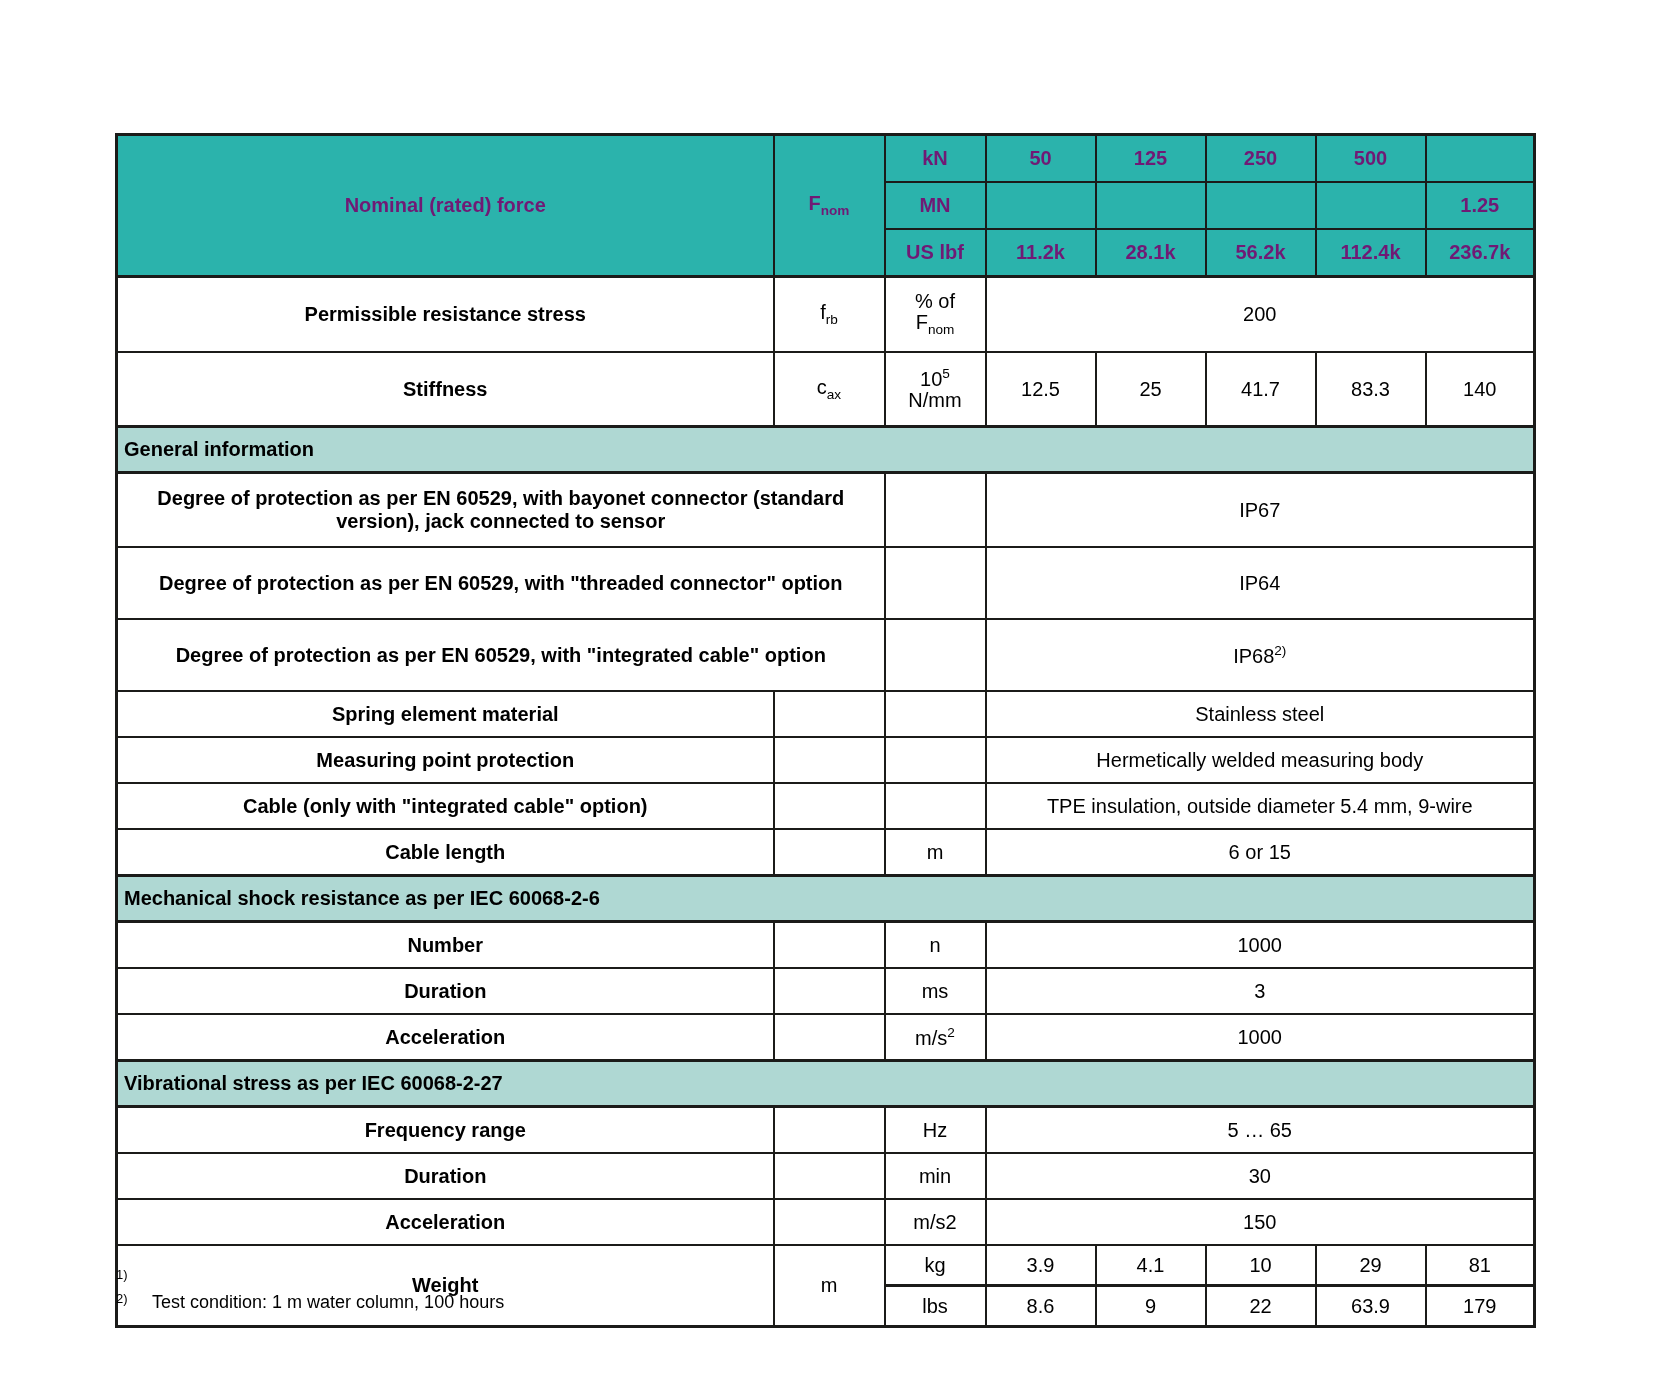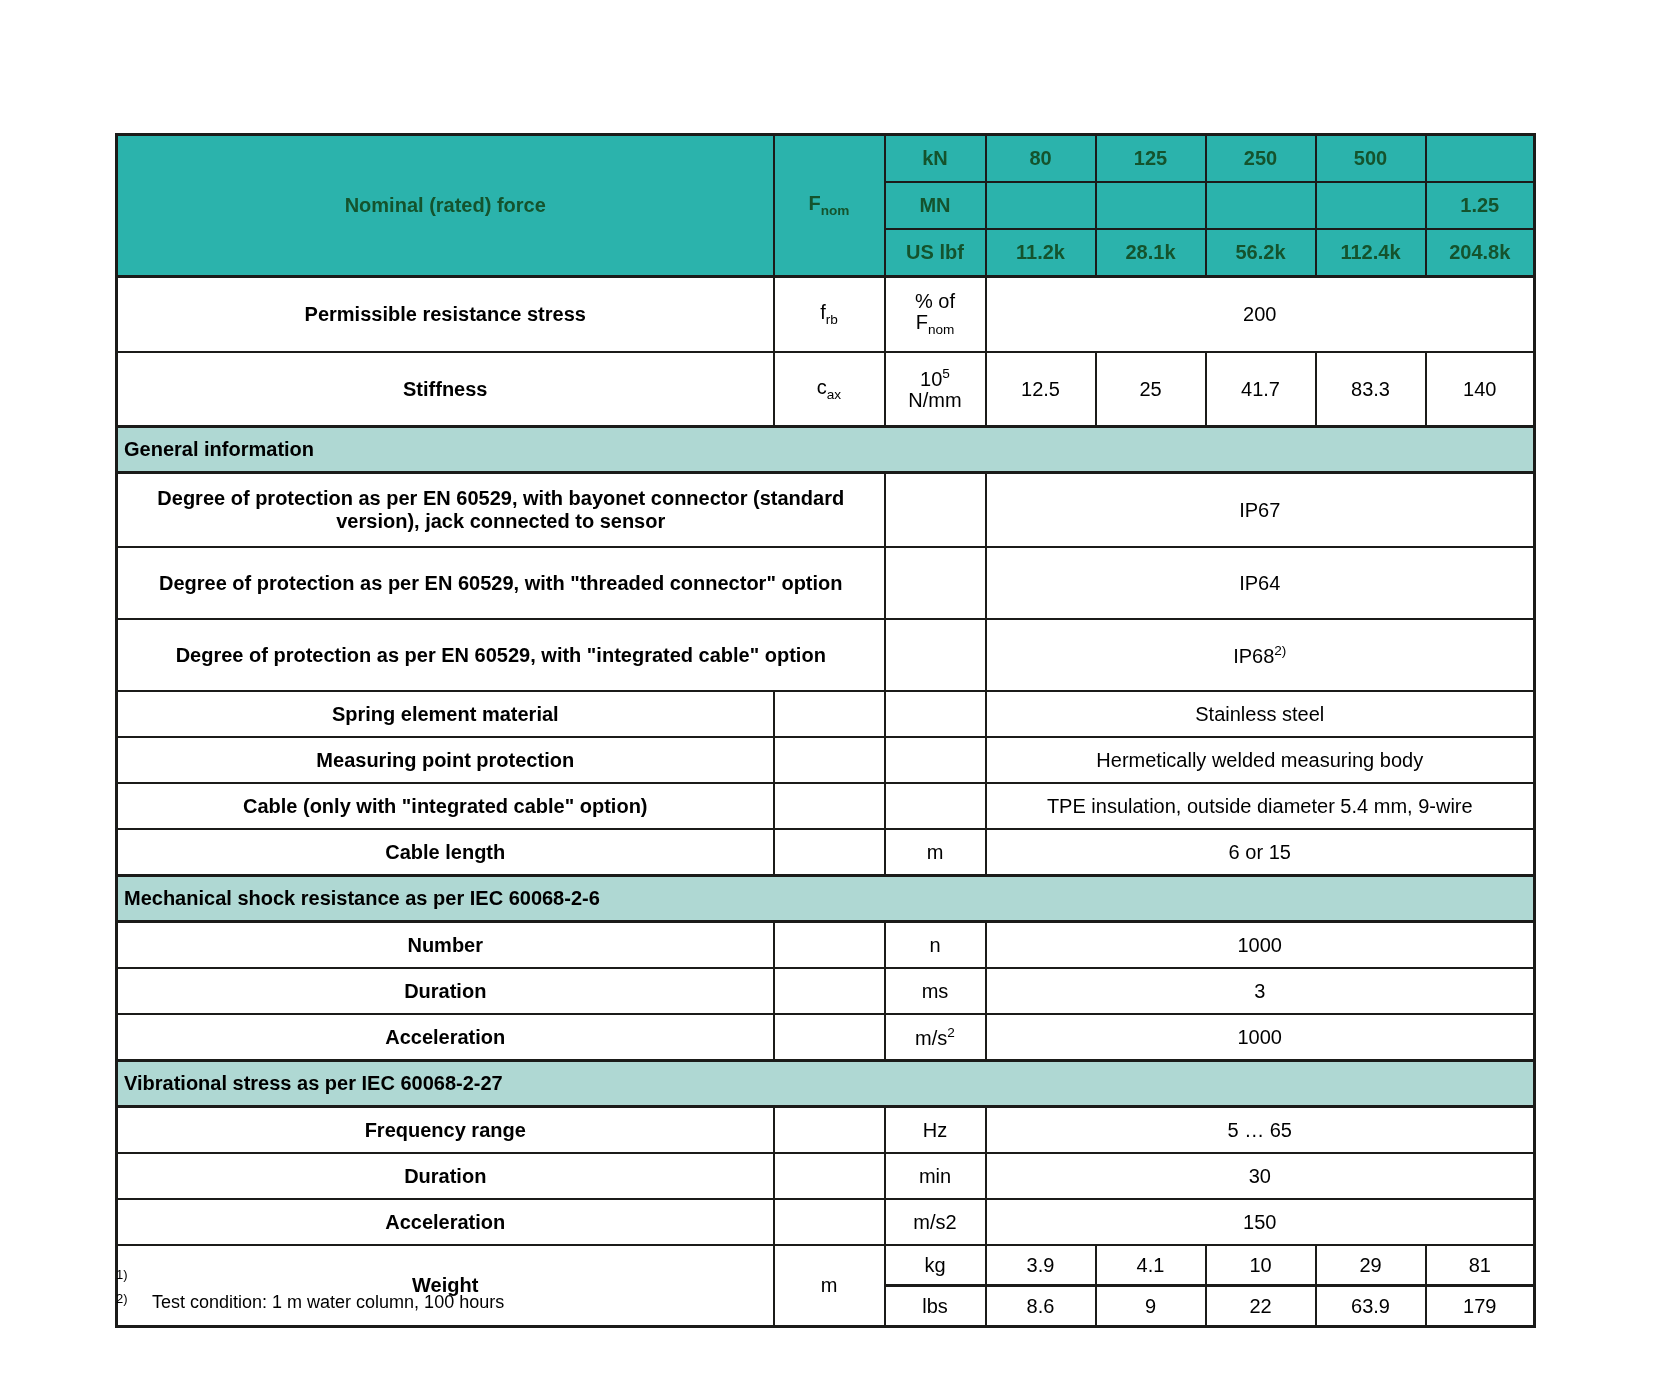--- a/index.html
+++ b/index.html
@@ -13,21 +13,21 @@
   tr.r-hdr  td{height:41px;}
   tr.r-osc  td{height:69px;}
   tr.r-stif td{height:68px;}
   tr.r-band td{height:39px;}
   tr.r-deg1 td{height:68px;}
   tr.r-deg  td{height:66px;}
   tr.r-short td{height:40px;}
   tr.r-wt   td{height:34px;}
 
   
-  tr.hdr td{background:#2bb3ac;color:#14532d;font-weight:bold;}
+  tr.hdr td{background:#2bb3ac;color:#701a75;font-weight:bold;}
   td.bb3{border-bottom-width:3px !important;}
 
   
   tr.band td{background:#afd8d3;font-weight:bold;text-align:left;border-top-width:3px;border-bottom-width:3px;}
 
   td.lab{text-align:left;font-weight:bold;vertical-align:top;padding:7px 10px 2px 10px;}
   td.sym, td.unit{font-weight:normal;}
   sub{font-size:68%;}
   sup{font-size:68%;}
   td.u2l div{line-height:1.05;}
@@ -54,41 +54,41 @@
         <col style="width:109px">
     </colgroup>
 
     <tbody>
         <tr class="hdr r-hdr">
       <td class="lab bb3" rowspan="3">Nominal (rated) force</td>
       <td class="sym bb3" rowspan="3">
         <span>F</span><sub>nom</sub>
       </td>
       <td class="unit">kN</td>
-      <td>80</td>
+      <td>50</td>
       <td>125</td>
       <td>250</td>
       <td>500</td>
       <td></td>
     </tr>
     <tr class="hdr r-hdr">
       <td class="unit">MN</td>
       <td></td>
       <td></td>
       <td></td>
       <td></td>
       <td>1.25</td>
     </tr>
     <tr class="hdr r-hdr">
       <td class="unit bb3">US lbf</td>
       <td class="bb3">11.2k</td>
       <td class="bb3">28.1k</td>
       <td class="bb3">56.2k</td>
       <td class="bb3">112.4k</td>
-      <td class="bb3">204.8k</td>
+      <td class="bb3">236.7k</td>
     </tr>
 
     <tr class="r-osc">
       <td class="lab">Permissible resistance stress</td>
       <td class="sym">
         <span>f</span><sub>rb</sub>
       </td>
       <td class="unit u2l">
         <div>% of</div>
         <div><span>F</span><sub>nom</sub></div>

